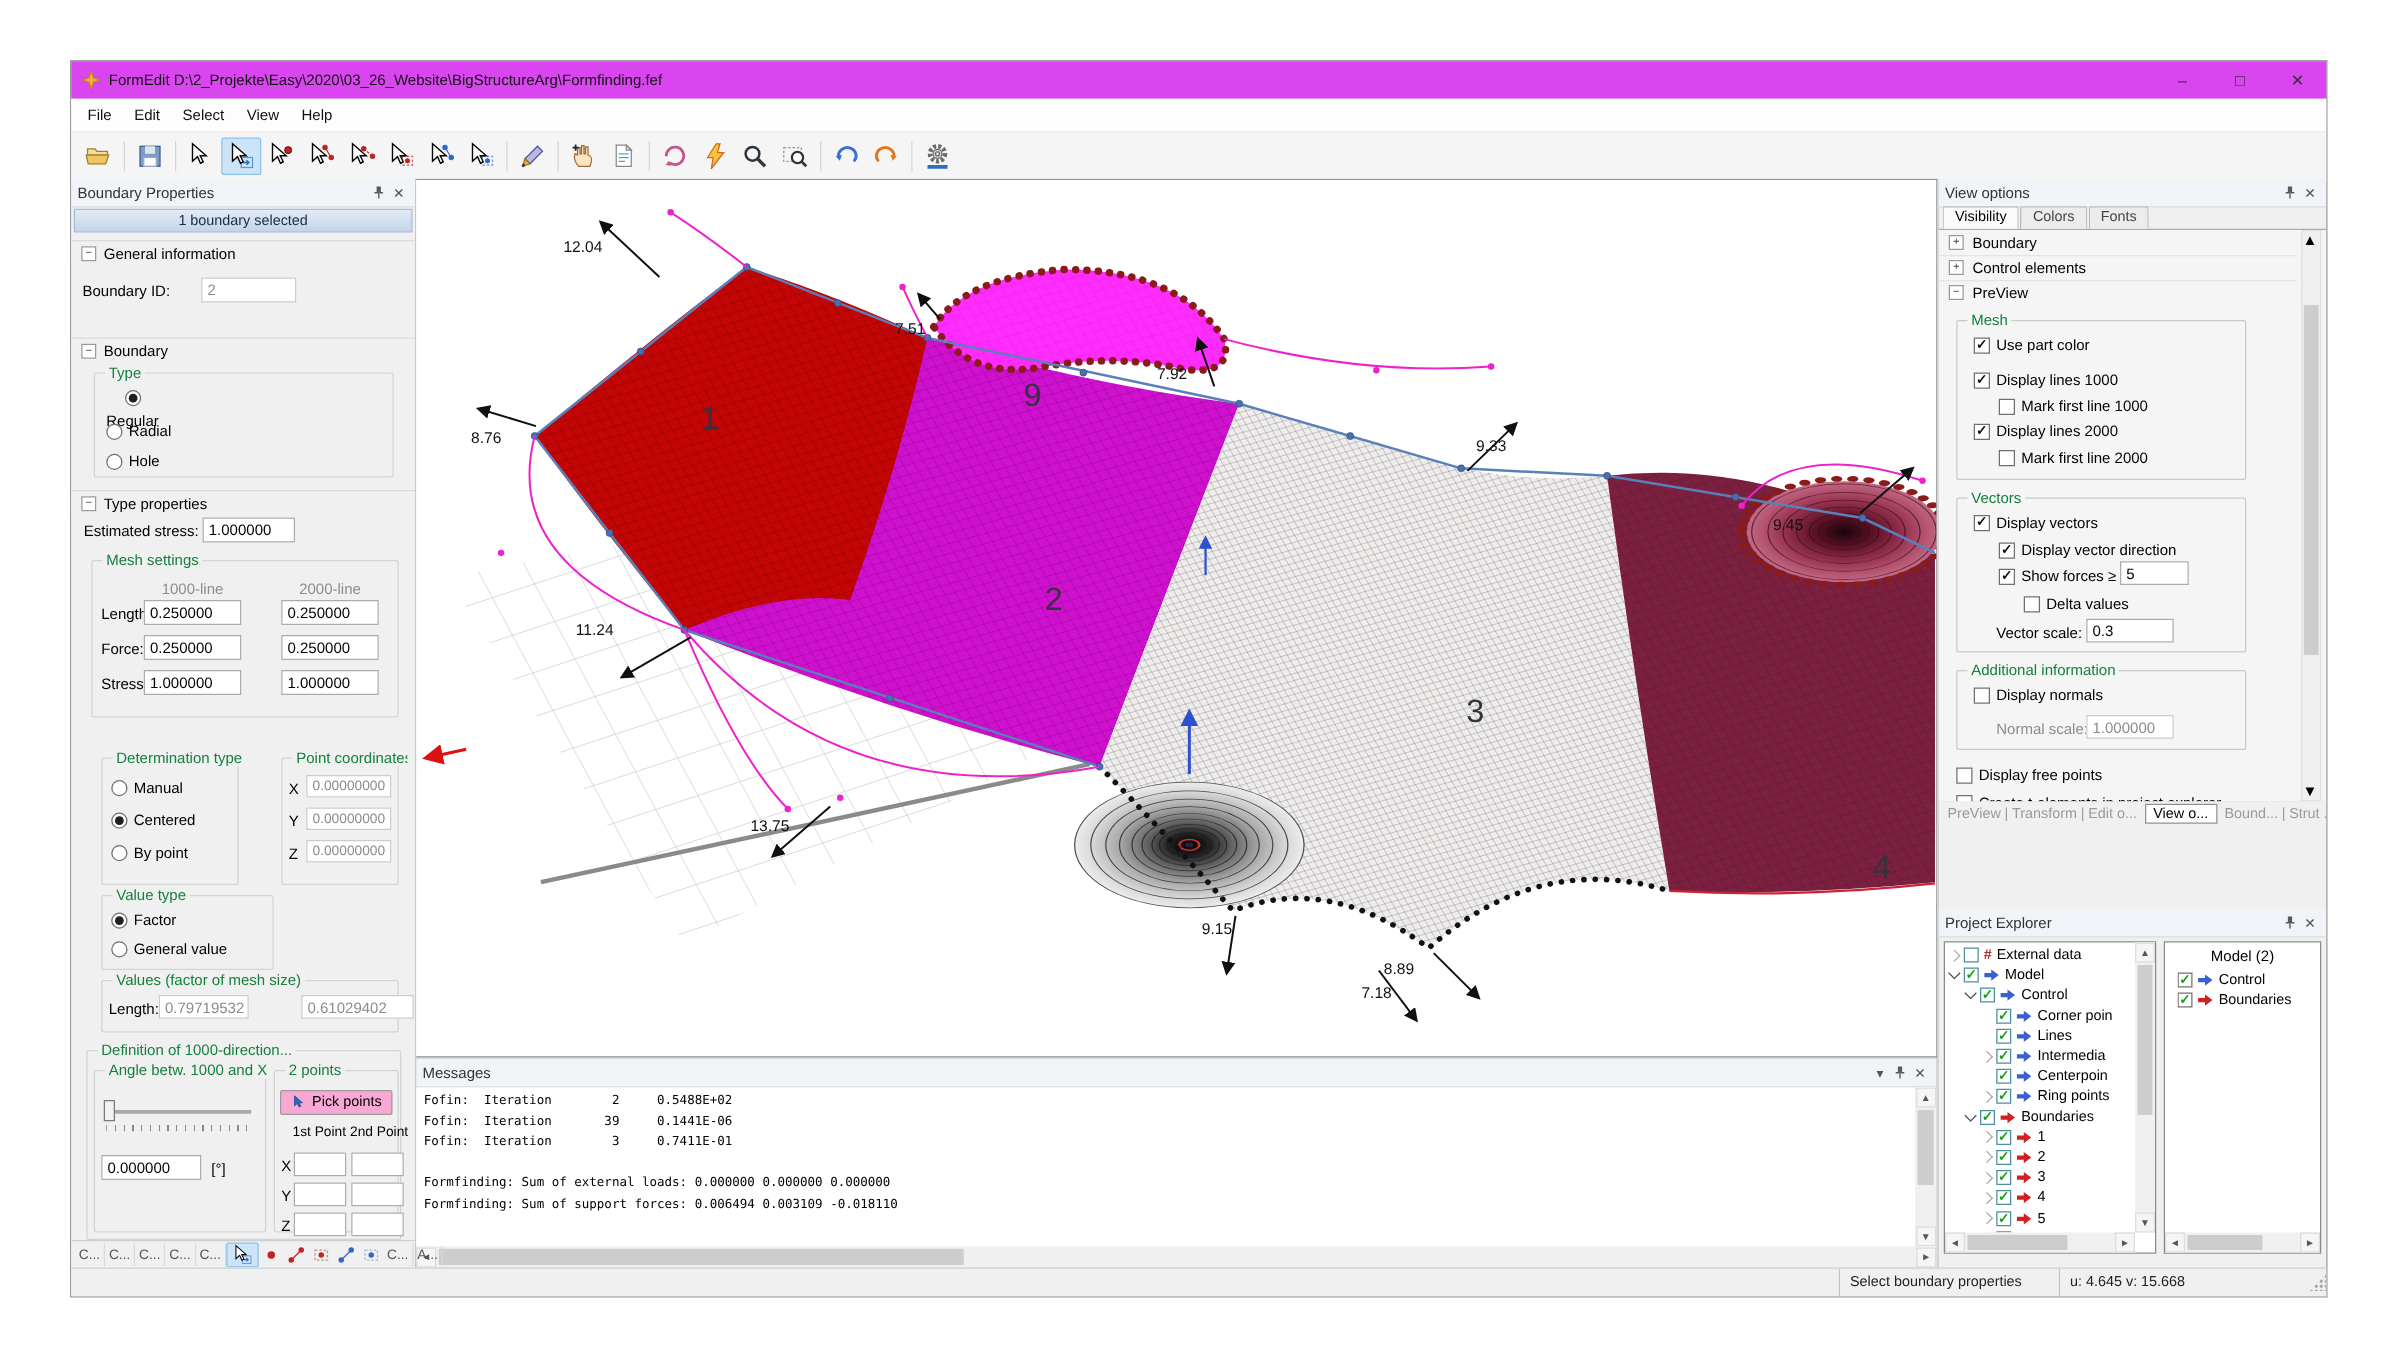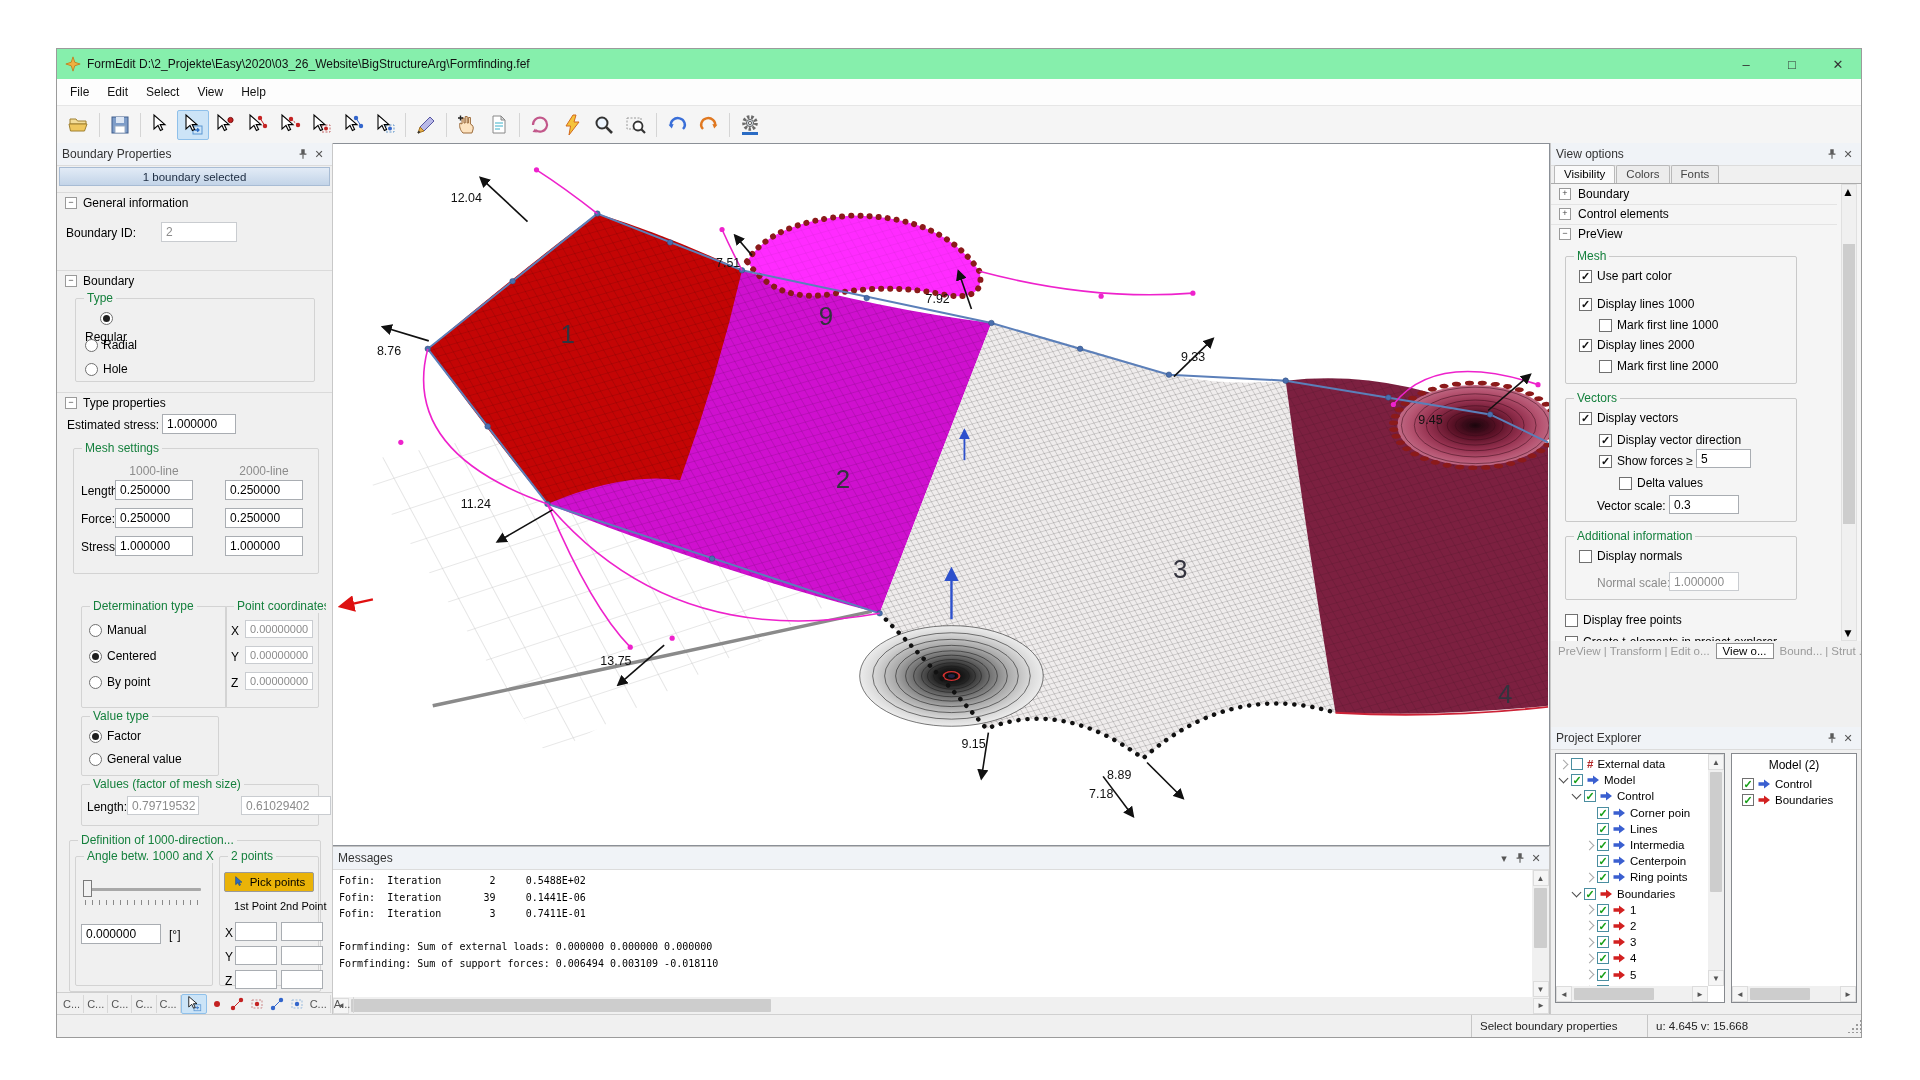--- a/index.html
+++ b/index.html
@@ -1,21 +1,21 @@
 <!DOCTYPE html>
 <html><head>
 <meta charset="utf-8">
 <style>
   html,body{margin:0;padding:0;width:1920px;height:1080px;background:#fff;overflow:hidden;
     font-family:"Liberation Sans",sans-serif;font-size:12px;color:#000;-webkit-font-smoothing:antialiased;}
   .abs{position:absolute}
   .window{position:absolute;left:56px;top:48px;width:1806px;height:990px;background:#f0f0f0;
     border:1px solid #9b9b9b;box-sizing:border-box}
   
-  .titlebar{height:30px;background:#86efac;display:flex;align-items:center;padding-left:8px;gap:6px}
+  .titlebar{height:30px;background:#d946ef;display:flex;align-items:center;padding-left:8px;gap:6px}
   .titlebar .ttl{font-size:12px;color:#111}
   .capbtns{margin-left:auto;display:flex;height:30px}
   .capbtn{width:46px;height:30px;display:flex;align-items:center;justify-content:center;font-size:13px;color:#333}
   
   .menubar{height:26px;background:#fdfdfd;display:flex;align-items:center;padding-left:4px;border-bottom:1px solid #e6e6e6}
   .menuitem{padding:3px 9px;color:#111}
   
   .toolbar{height:38px;background:#f5f5f5;border-bottom:1px solid #d9d9d9;display:flex;align-items:center;padding-left:6px}
   .tbtn{width:30px;height:28px;display:flex;align-items:center;justify-content:center;border:1px solid transparent;border-radius:2px}
   .tbtn.active{background:#cce4f7;border-color:#8fc0ea}
@@ -39,21 +39,21 @@
   .rb{width:13px;height:13px;border:1px solid #707070;border-radius:50%;background:#fff;position:relative;flex:none;box-sizing:border-box}
   .rb.on::after{content:"";position:absolute;left:2px;top:2px;right:2px;bottom:2px;border-radius:50%;background:#1f1f1f}
   .cb{width:13px;height:13px;border:1px solid #707070;background:#fff;font-size:11px;line-height:11px;text-align:center;color:#101010;flex:none;box-sizing:border-box;font-weight:bold}
   .lbl{position:absolute;white-space:nowrap}
   .lbl.gray{color:#8c8c8c}
   .inp{position:absolute;border:1px solid #a9adb2;background:#fff;padding:2px 4px;box-sizing:border-box;height:20px;font-size:12px;white-space:nowrap;overflow:hidden}
   .inp.dis{color:#8b8b8b;border-color:#c9ccd0}
   .slider-track{position:absolute;height:3px;background:#a8a8a8;border-radius:1px}
   .slider-thumb{position:absolute;width:9px;height:17px;background:#f2f2f2;border:1px solid #7a7a7a;box-sizing:border-box}
   .ticks{position:absolute;height:5px;background-image:repeating-linear-gradient(90deg,#8a8a8a 0,#8a8a8a 1px,transparent 1px,transparent 7px)}
-  .btn{position:absolute;display:flex;align-items:center;justify-content:center;gap:5px;background:#eab308;border:1px solid #9a9a9a;border-radius:2px;box-sizing:border-box}
+  .btn{position:absolute;display:flex;align-items:center;justify-content:center;gap:5px;background:#f9a8d4;border:1px solid #9a9a9a;border-radius:2px;box-sizing:border-box}
   
   .ldtabs{position:absolute;left:0;right:0;bottom:0;height:22px;background:#f0f0f0;border-top:1px solid #cfcfcf;display:flex;align-items:center;padding-left:3px}
   .ldtab{height:18px;display:flex;align-items:center;justify-content:center;padding:0 3px;color:#555;font-size:11px;border-right:1px solid #d8d8d8}
   .ldtab.icon{border-right:none;width:24px}
   .ldtab.active{background:#cce4f7;border:1px solid #8fc0ea;border-radius:2px}
   
   .viewport{flex:1;position:relative;background:#fff;border:1px solid #8b9097;border-left:none;min-height:0}
   .viewport svg{position:absolute;left:0;top:0}
   
   .messages{height:167px;flex:none;display:flex;flex-direction:column;background:#f0f0f0;border:1px solid #c3c3c3;border-left:none}
@@ -415,21 +415,21 @@
         <span class="lbl" style="left:24px;top:296px">Length:</span>
         <div class="inp" style="left:58px;top:292px;width:78px">0.250000</div>
         <div class="inp" style="left:168px;top:292px;width:78px">0.250000</div>
         <span class="lbl" style="left:24px;top:324px">Force:</span>
         <div class="inp" style="left:58px;top:320px;width:78px">0.250000</div>
         <div class="inp" style="left:168px;top:320px;width:78px">0.250000</div>
         <span class="lbl" style="left:24px;top:352px">Stress:</span>
         <div class="inp" style="left:58px;top:348px;width:78px">1.000000</div>
         <div class="inp" style="left:168px;top:348px;width:78px">1.000000</div>
 
-        <div class="gbox" style="left:24px;top:418px;width:146px;height:102px">
+        <div class="gbox" style="left:24px;top:418px;width:110px;height:102px">
           <span class="lg" style="max-width:124px;overflow:hidden">Determination type</span>
         </div>
         <div id="det-radios">
             <div class="crow" style="left: 32px; top: 434px;">
               <span class="rb"></span>
               <span>Manual</span>
             </div>
             <div class="crow" style="left: 32px; top: 460px;">
               <span class="rb on"></span>
               <span>Centered</span>

